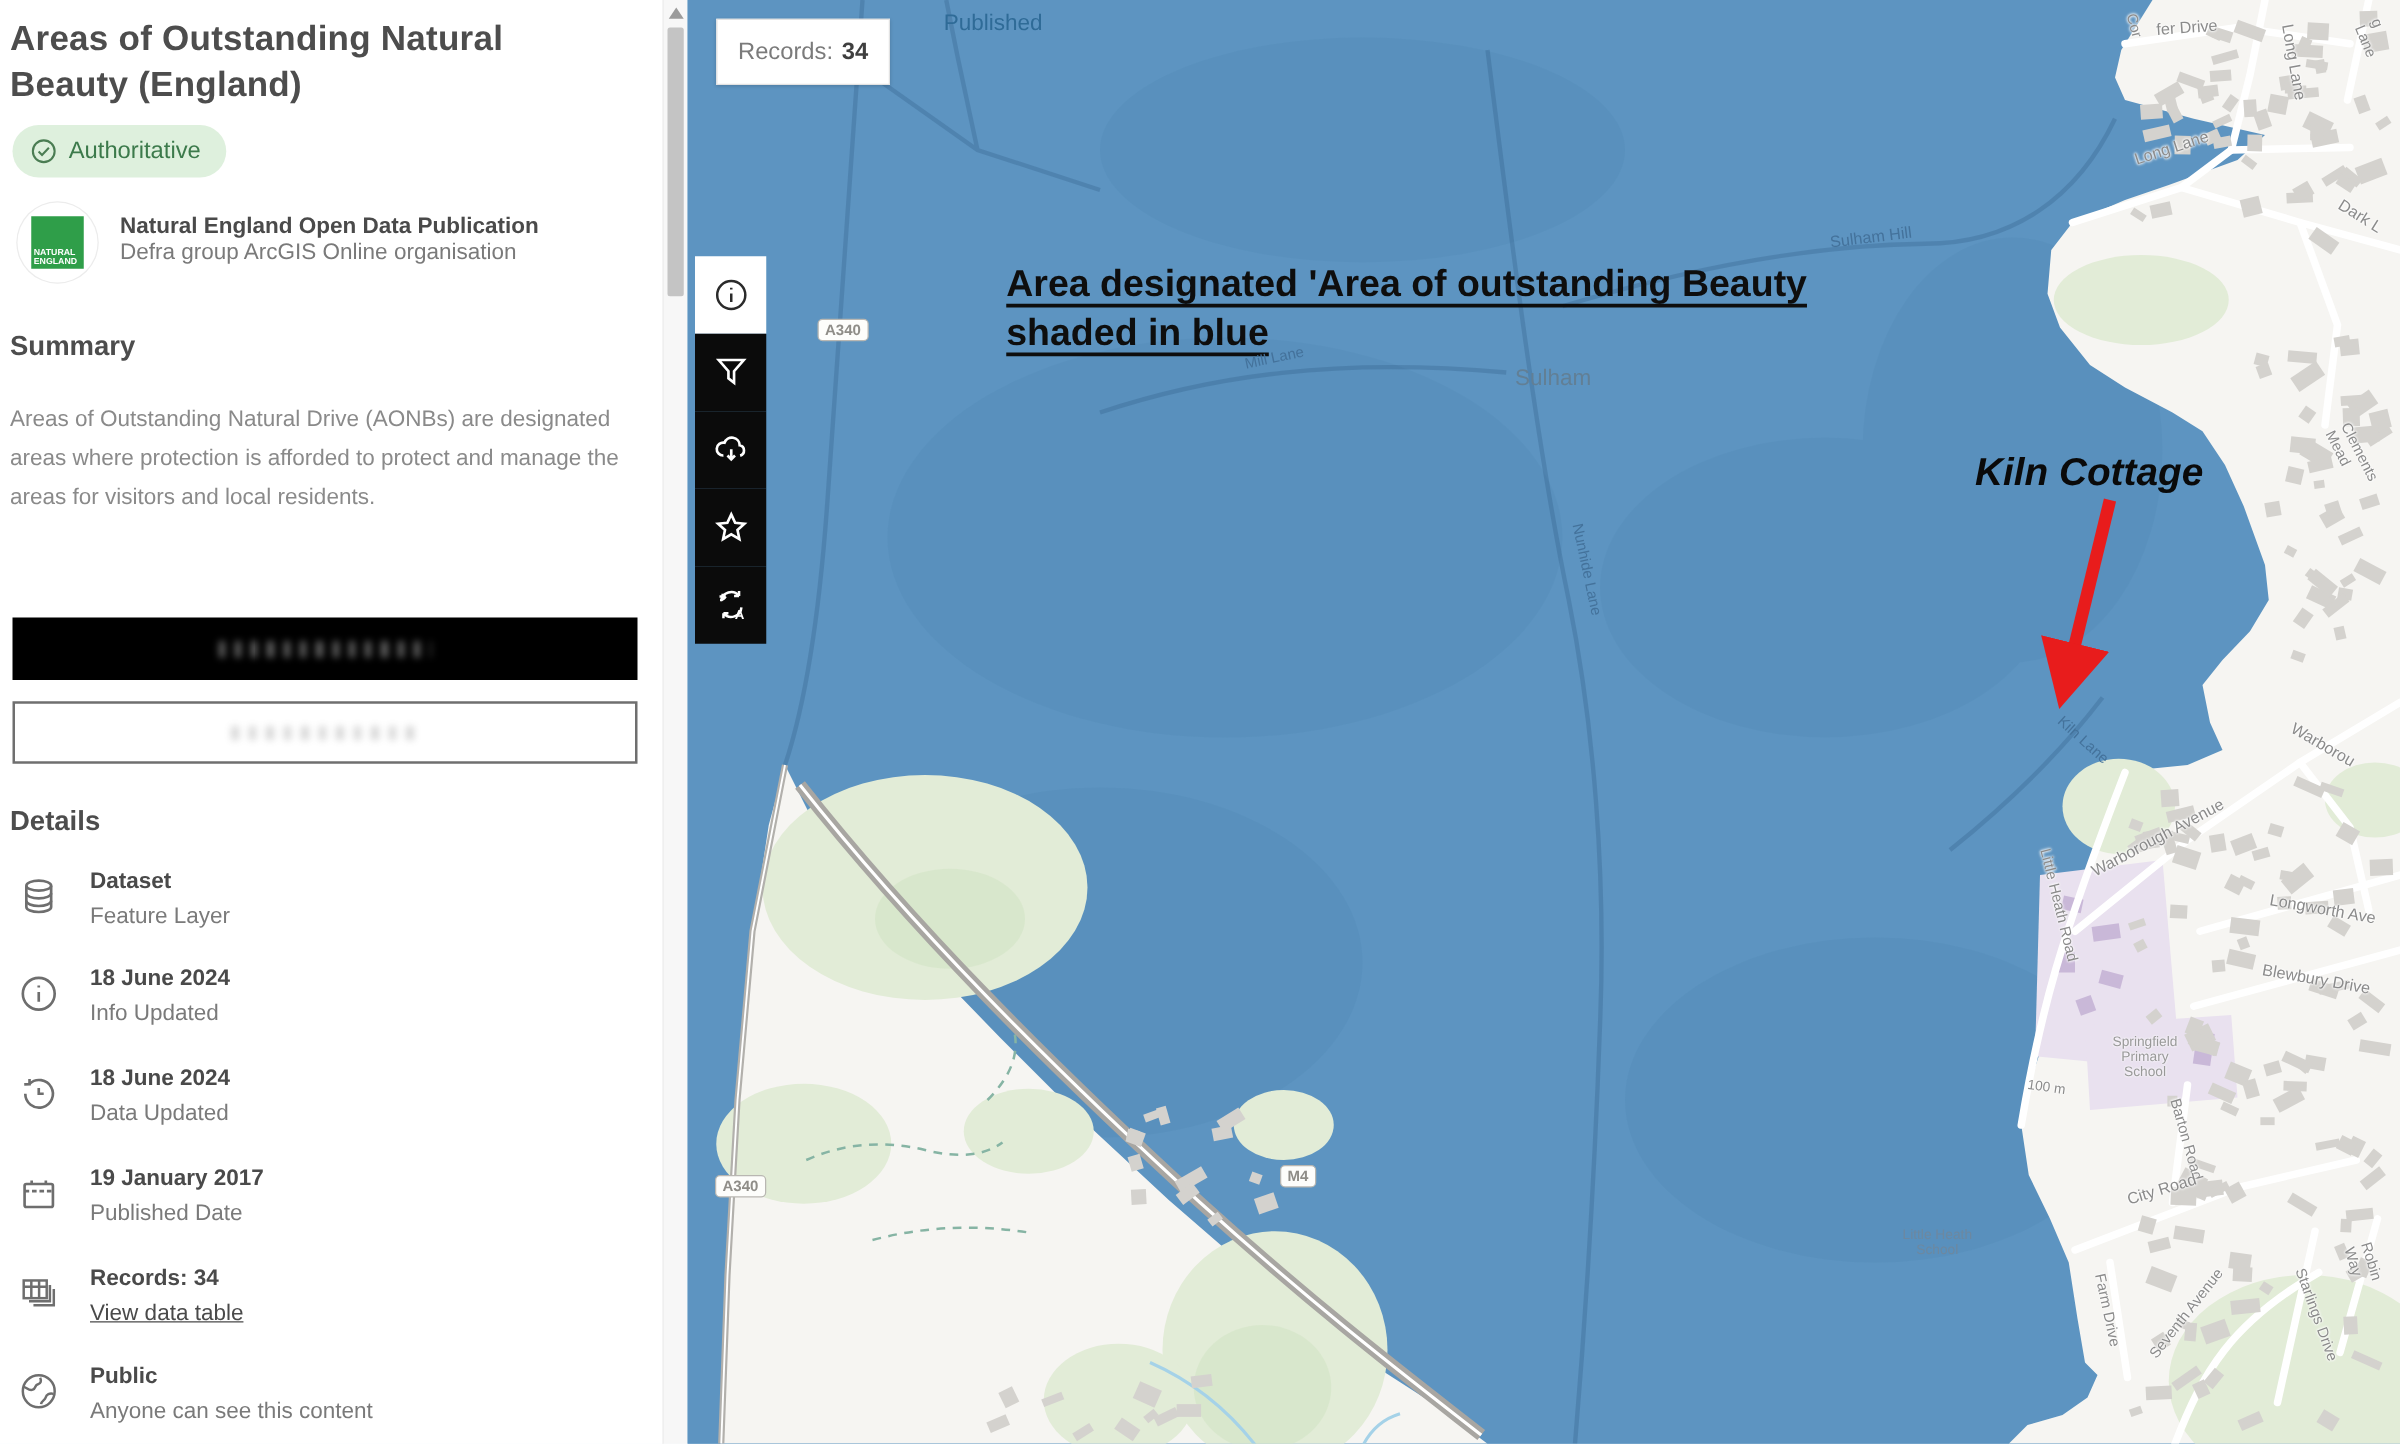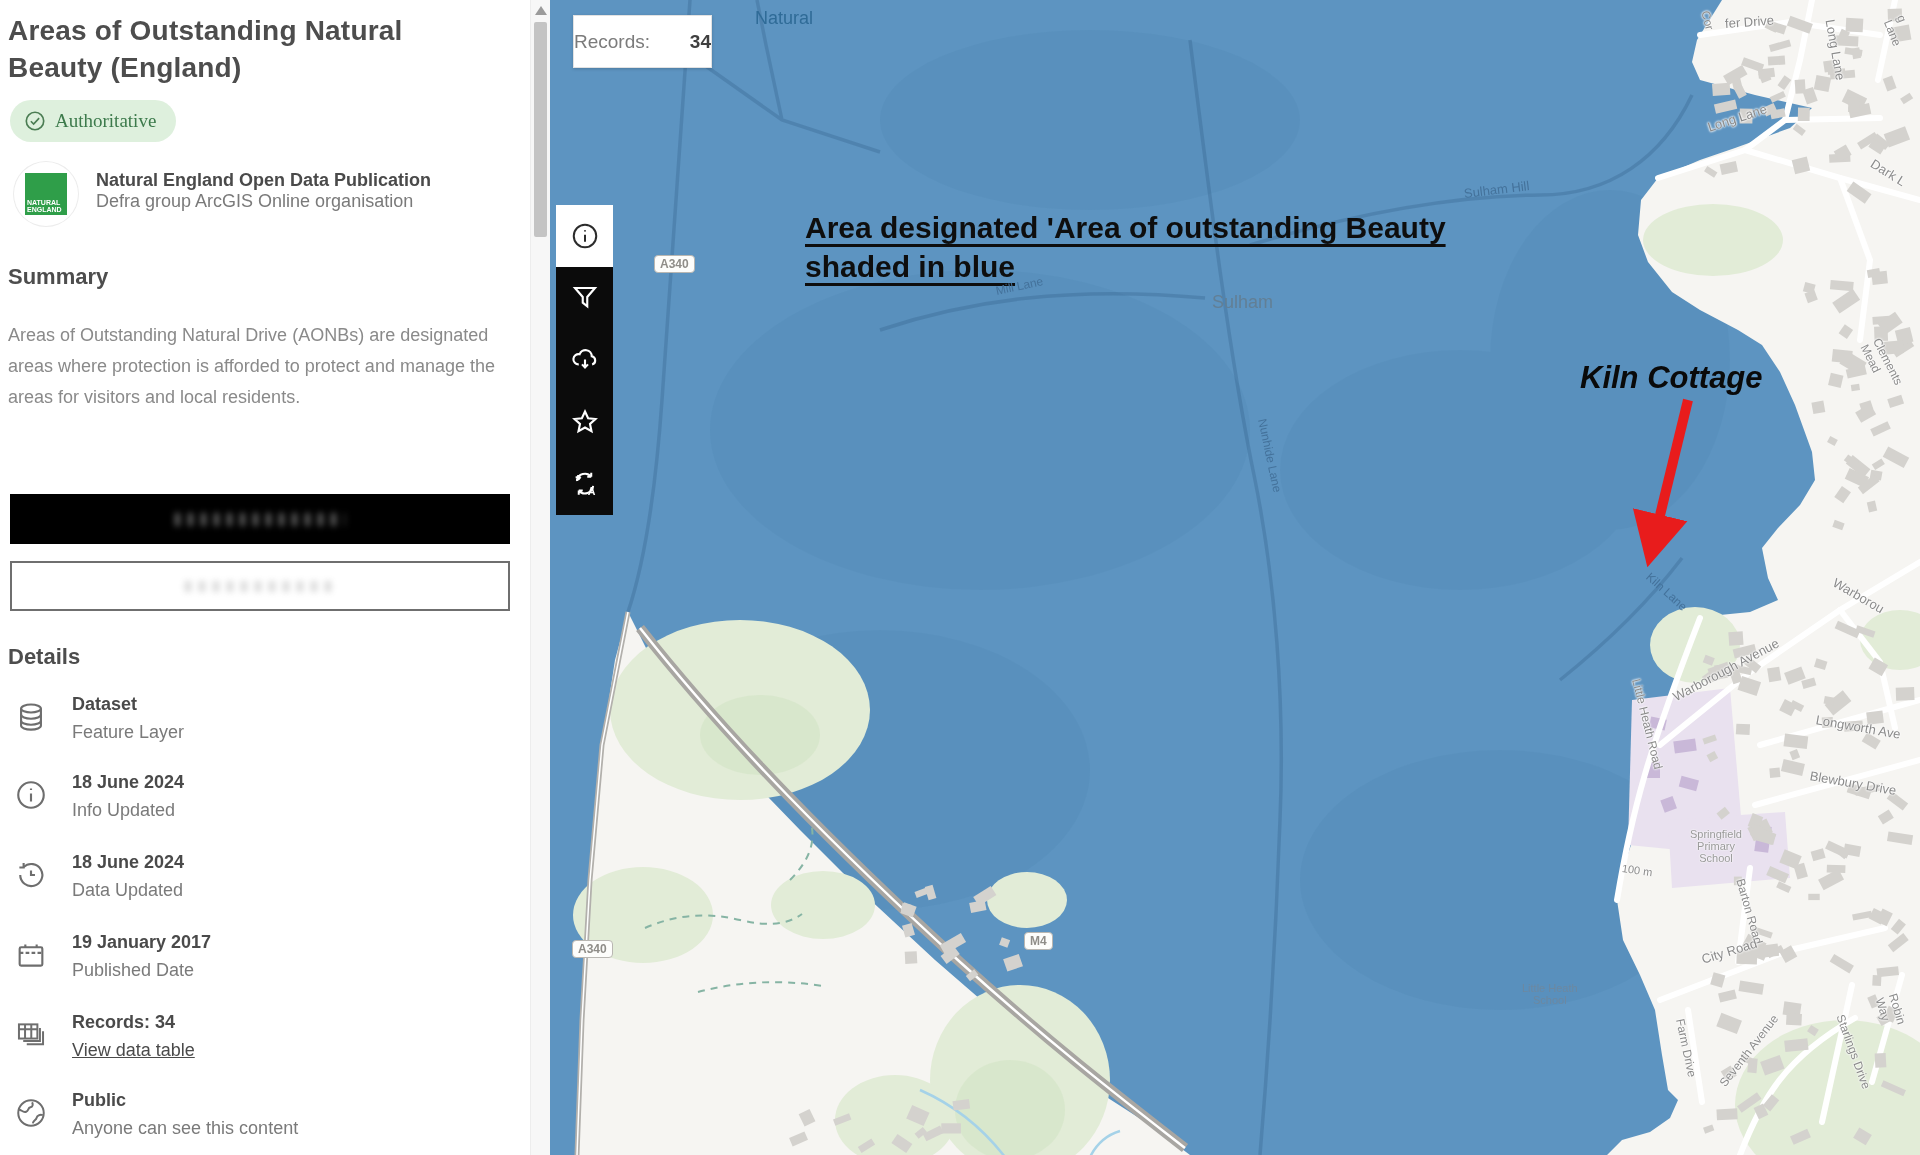--- a/index.html
+++ b/index.html
@@ -6,21 +6,21 @@
   html,body { width:1920px; height:1155px; overflow:hidden; background:#fff;
     font-family:"Liberation Sans",sans-serif; }
   .stage { position:absolute; left:0; top:0; width:1920px; height:1155px; }
 
   
   .sidebar { position:absolute; left:0; top:0; width:530px; height:1155px; background:#fff; }
   .side-title { position:absolute; left:8px; top:12px; width:470px; font-size:28px; line-height:37px;
     font-weight:700; color:#4d4d4d; letter-spacing:.2px; }
   .badge { position:absolute; left:10px; top:100px; height:42px; display:flex; align-items:center;
     gap:9px; padding:0 20px 0 14px; background:#def0dd; border-radius:21px;
-    color:#3c7a4b; font-size:19px;font-family:Liberation Serif, serif; }
+    color:#3c7a4b; font-size:19px; }
   .avatar { position:absolute; left:14px; top:162px; width:64px; height:64px; border-radius:50%;
     background:#fff; box-shadow:0 0 0 1px #ececec; display:flex; align-items:center; justify-content:center; }
   .avatar .sq { width:42px; height:42px; background:#2f9e49; position:relative; }
   .avatar .sq span { position:absolute; left:2px; bottom:2px; font-size:7px; line-height:7px;
     color:#fff; font-weight:700; white-space:pre-line; }
   .pub-name { position:absolute; left:96px; top:170px; font-size:18px; font-weight:700; color:#4a4a4a; }
   .pub-org  { position:absolute; left:96px; top:191px; font-size:18px; color:#7a7a7a; }
   .h2 { position:absolute; left:8px; font-size:22px; font-weight:700; color:#4d4d4d; }
   .summary-text { position:absolute; left:8px; top:320px; width:492px; font-size:18px;
     line-height:31px; color:#8a8a8a; }
@@ -43,21 +43,21 @@
     border-left:1px solid #ededed; }
   .scroll-up { position:absolute; left:4px; top:6px; width:0; height:0;
     border-left:6px solid transparent; border-right:6px solid transparent; border-bottom:9px solid #9b9b9b; }
   .scroll-thumb { position:absolute; left:3px; top:22px; width:13px; height:215px; background:#c4c4c4; border-radius:2px; }
 
   
   .map { position:absolute; left:550px; top:0; width:1370px; height:1155px; background:#5d94c1; overflow:hidden; }
   .map svg.base { position:absolute; left:0; top:0; }
   .chip { position:absolute; left:23px; top:15px; width:139px; height:53px; background:#fff;
     border:1px solid #e2e2e2; box-shadow:0 1px 3px rgba(0,0,0,.18); display:flex; align-items:center;
-    justify-content:space-between; gap:7px; font-size:19px; color:#7b7b7b; }
+    justify-content:center; gap:7px; font-size:19px; color:#7b7b7b; }
   .chip b { color:#3f3f3f; }
   .mtoolbar { position:absolute; left:6px; top:205px; width:57px; }
   .mtool { width:57px; height:62px; display:flex; align-items:center; justify-content:center;
     background:#0b0b0b; cursor:pointer; }
   .mtool.active { background:#fff; }
   .annotation { position:absolute; left:255px; top:208px; width:710px; text-align:left;
     font-size:30px; font-weight:700; color:#0e0e0e; line-height:39px; }
   .annotation span { text-decoration:underline; text-decoration-thickness:3px; text-underline-offset:6px; }
   .cottage { position:absolute; left:1030px; top:360px; font-size:31px; font-weight:700; color:#0a0a0a;font-style:italic; }
 
@@ -523,21 +523,21 @@
       </div>
     </div>
 
     <div class="annotation">
       <span>Area designated 'Area of outstanding Beauty</span><br>
       <span>shaded in blue</span>
     </div>
     <div class="cottage">Kiln Cottage</div>
 
     <div id="map-labels">
-        <div class="mlabel place-blue" style="left: 205px; top: 8px; font-size: 18px;">Natural</div>
+        <div class="mlabel place-blue" style="left: 205px; top: 8px; font-size: 18px;">Published</div>
         <div class="mlabel place-gray" style="left: 650px; top: 292px; font-size: 18px;">Sulham</div>
         <div class="mlabel road-blue" style="left: 914px; top: 186px; font-size: 13px; transform: rotate(-7deg);">Sulham Hill</div>
         <div class="mlabel road-blue" style="left: 446px; top: 284px; font-size: 12px; transform: rotate(-12deg);">Mill Lane</div>
         <div class="mlabel road-blue" style="left: 712px; top: 412px; font-size: 12px; transform: rotate(78deg);">Nunhide Lane</div>
         <div class="mlabel road-blue" style="left: 1098px; top: 568px; font-size: 12px; transform: rotate(42deg);">Kiln Lane</div>
         <div class="mlabel road-gray" style="left: 1158px; top: 120px; font-size: 13px; transform: rotate(-18deg);">Long Lane</div>
         <div class="mlabel road-gray" style="left: 1280px; top: 12px; font-size: 13px; transform: rotate(80deg);">Long Lane</div>
         <div class="mlabel road-gray" style="left: 1344px; top: 4px; font-size: 12px; transform: rotate(68deg);">g Lane</div>
         <div class="mlabel road-gray" style="left: 1155px; top: 4px; font-size: 12px; transform: rotate(75deg);">Cor</div>
         <div class="mlabel road-gray" style="left: 1175px; top: 16px; font-size: 13px; transform: rotate(-4deg);">fer Drive</div>

